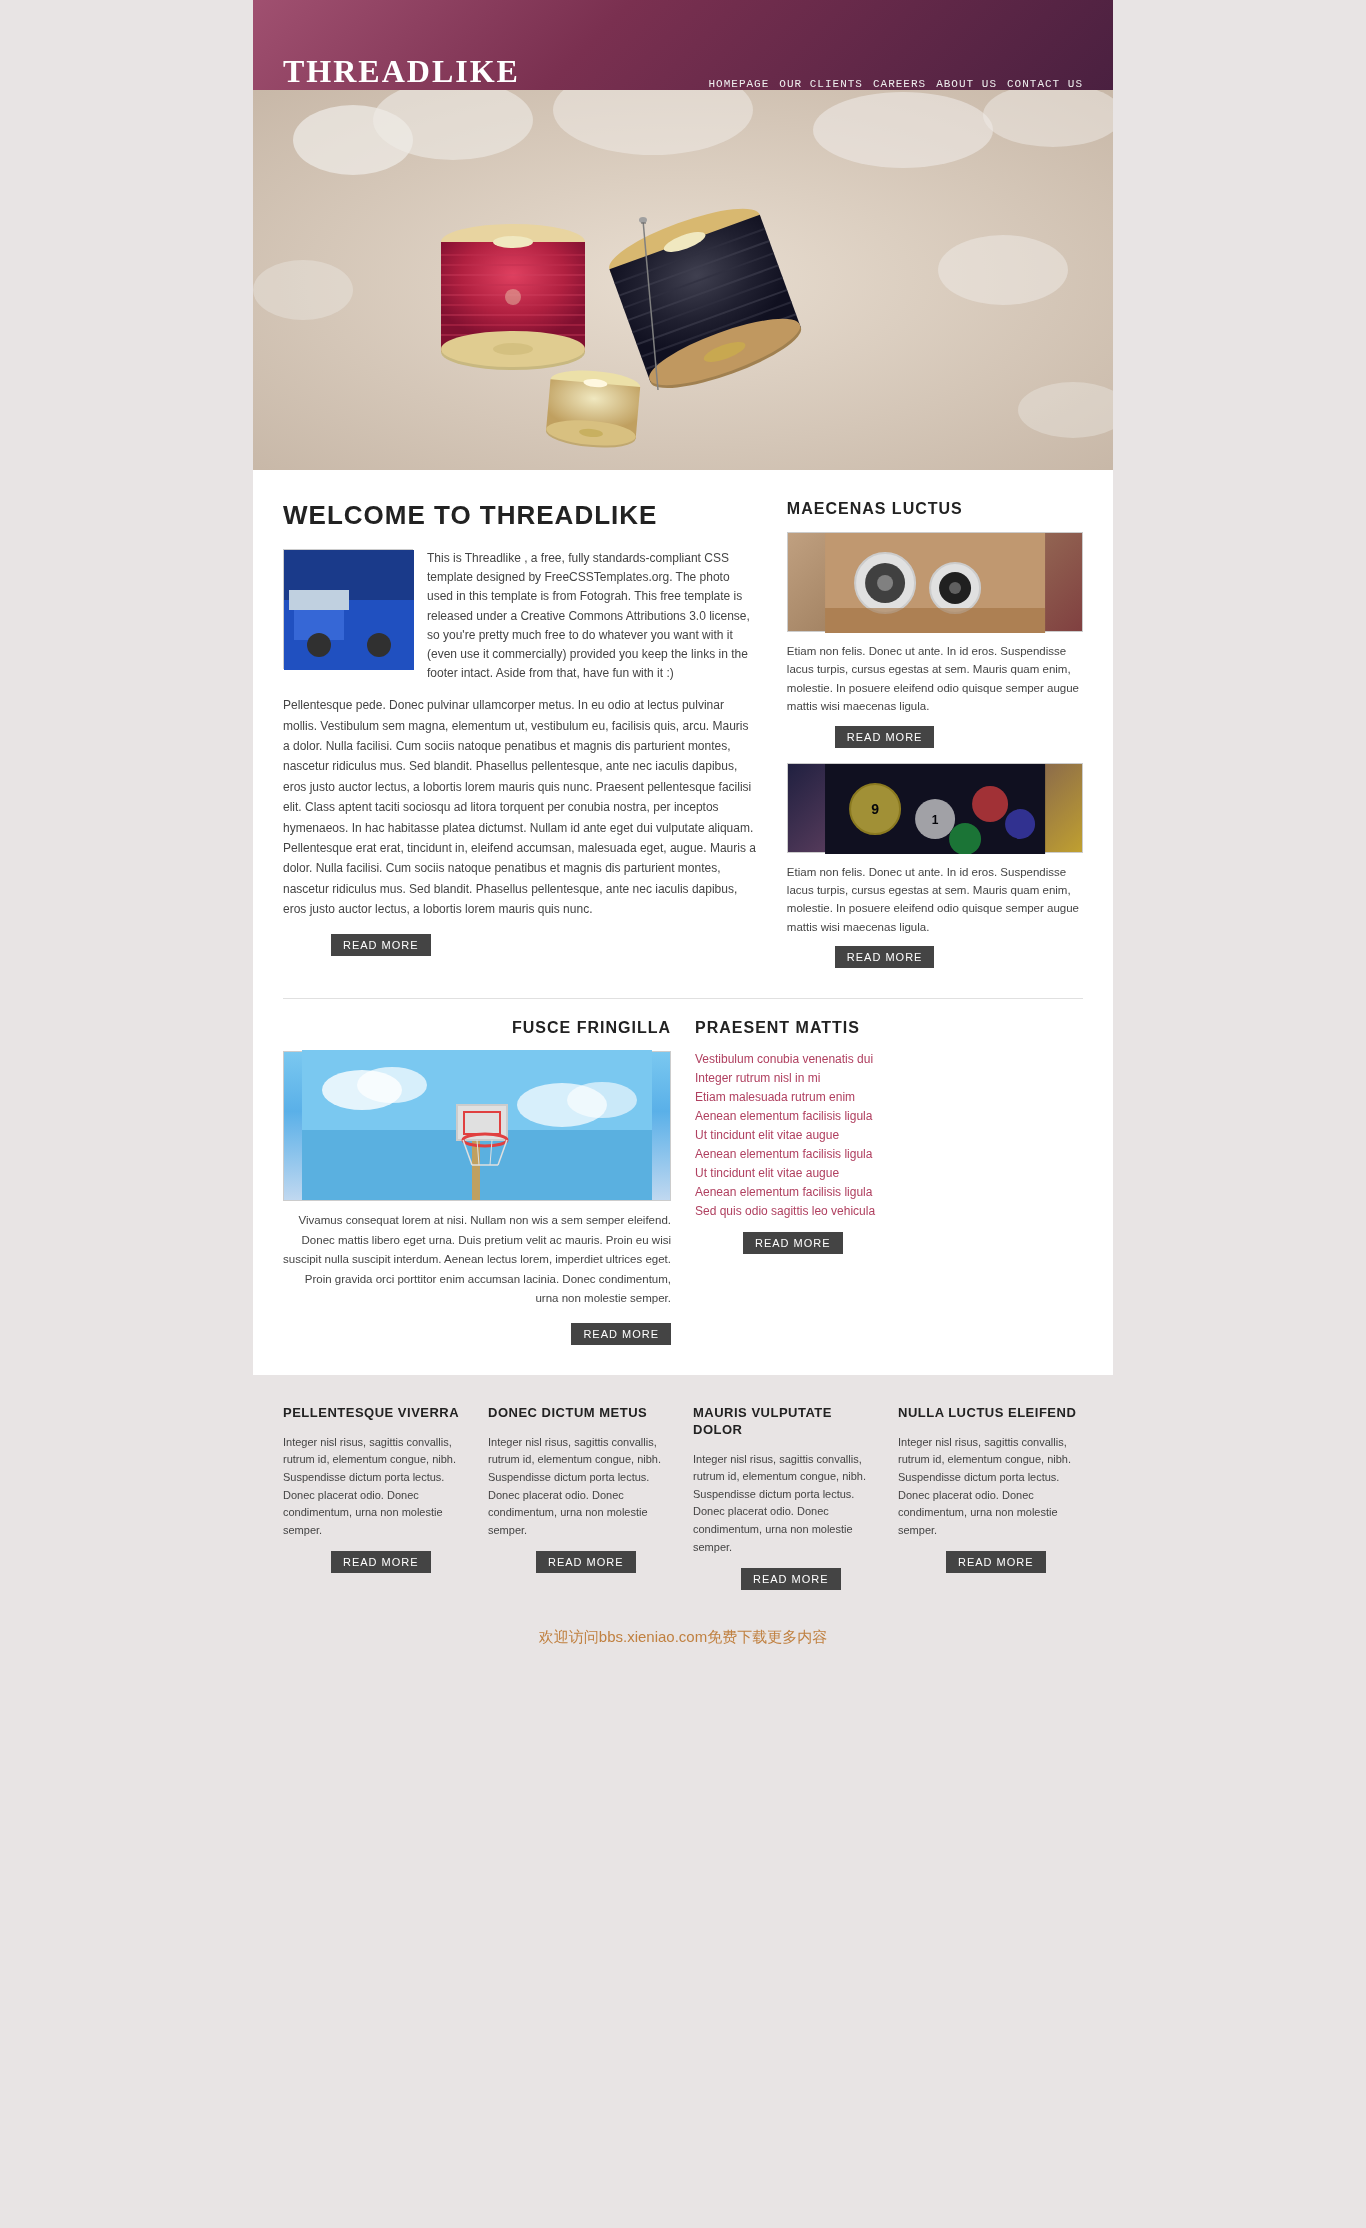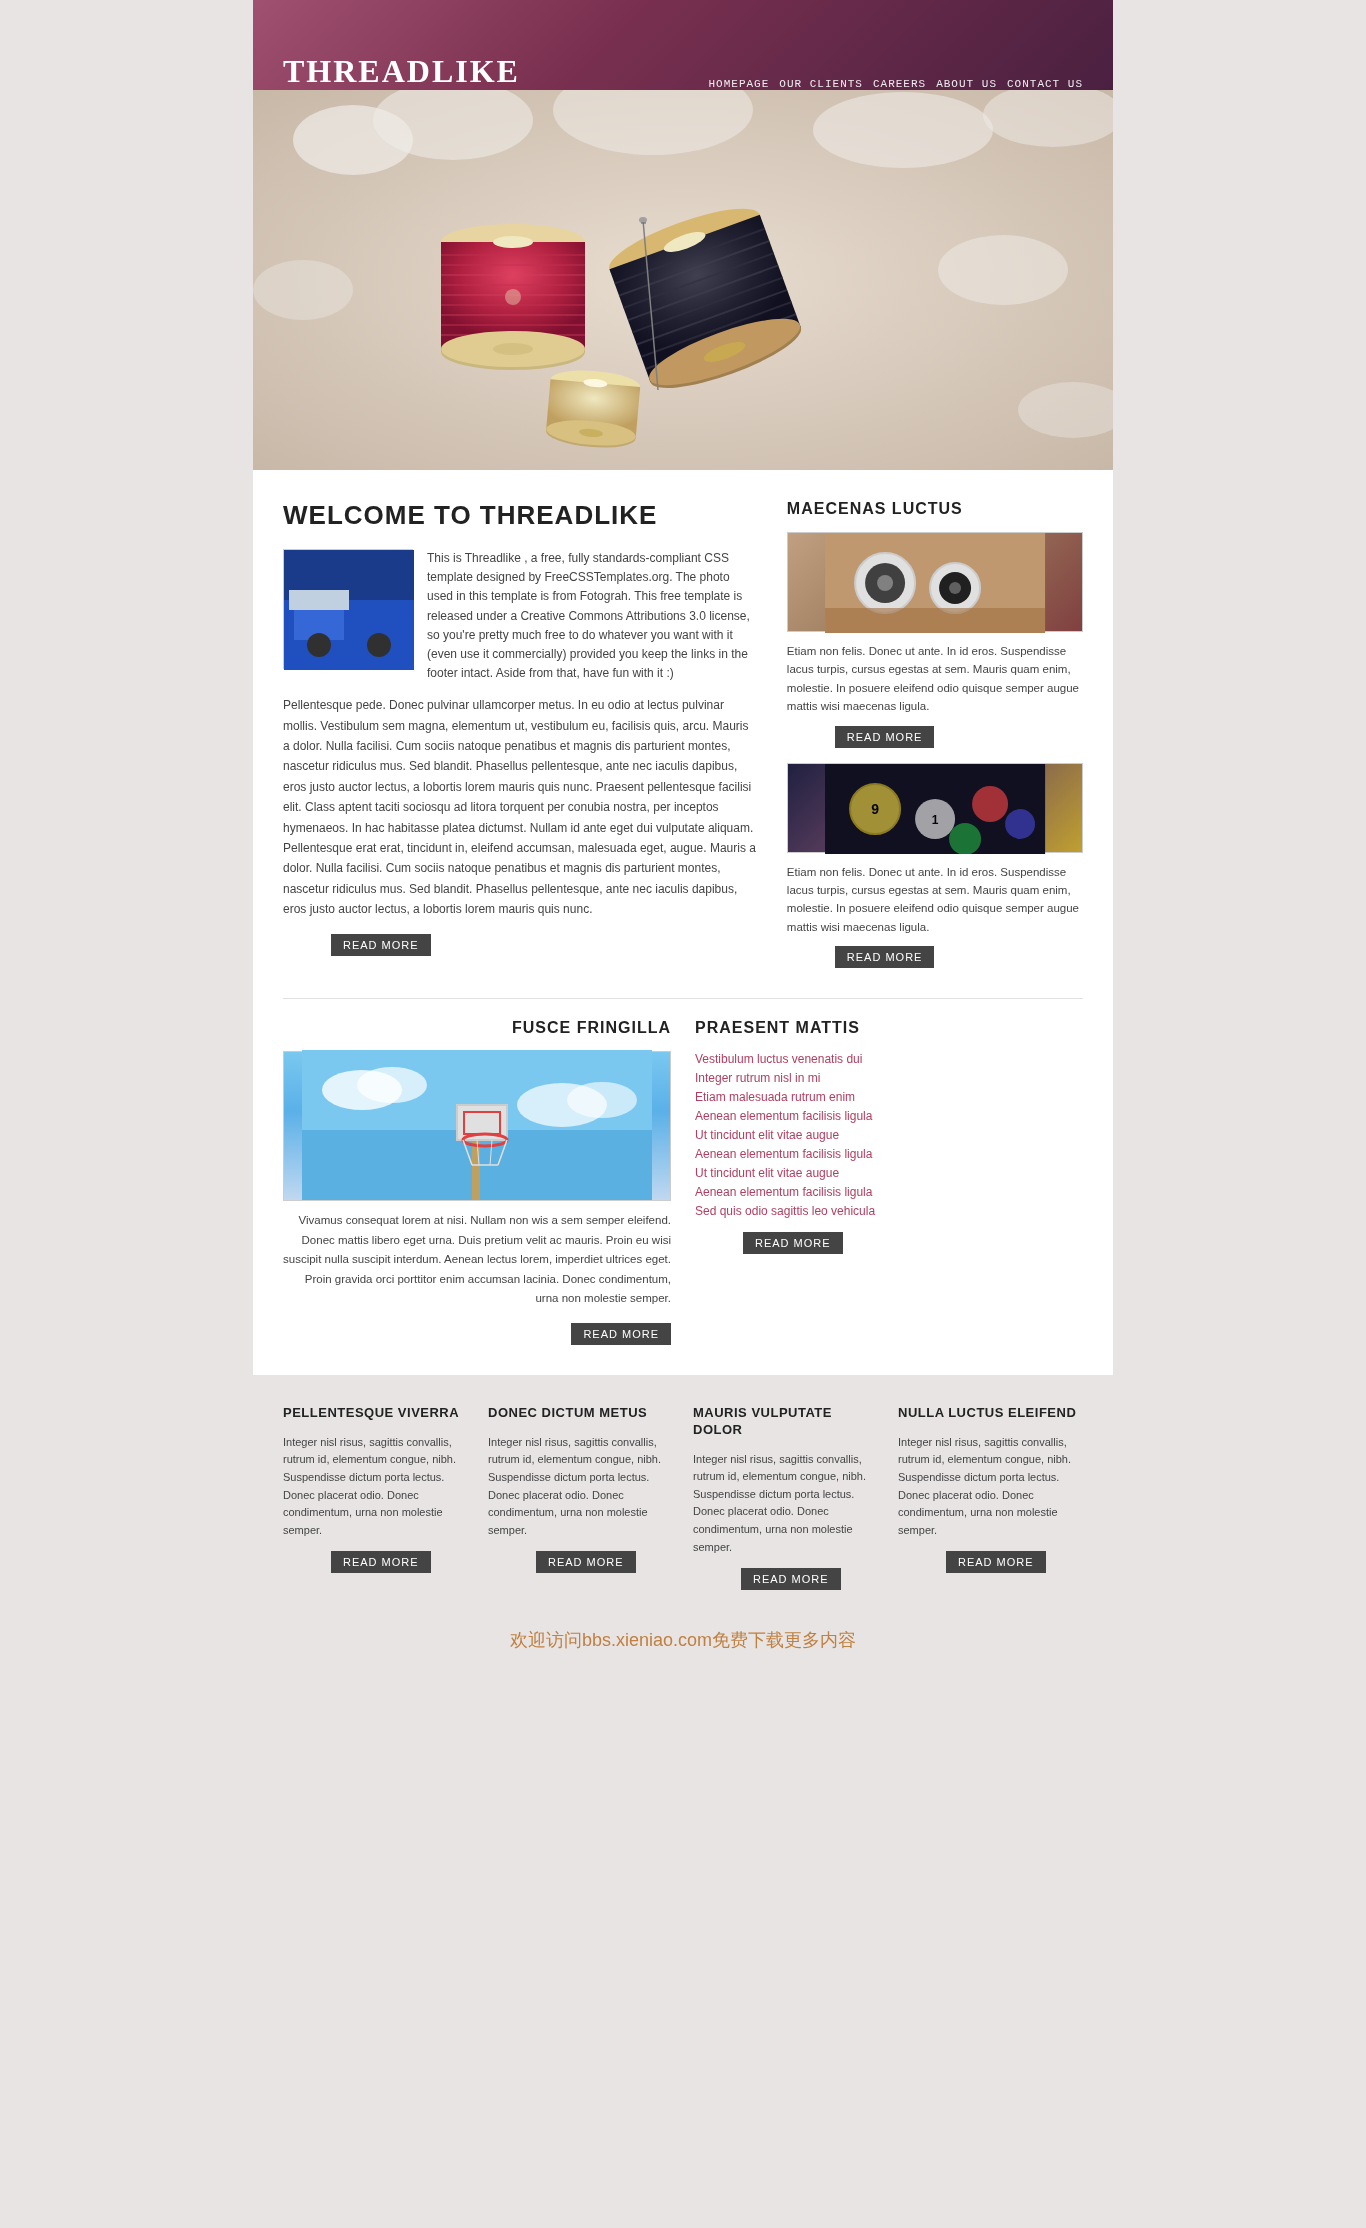--- a/index.html
+++ b/index.html
@@ -106,21 +106,21 @@
     .footer-columns { display: flex; gap: 20px; }
     .footer-col { flex: 1; }
     .footer-col-title {
       font-size: 13px; font-weight: bold; text-transform: uppercase;
       color: #222; margin-bottom: 12px; letter-spacing: 0.5px; line-height: 1.3;
     }
     .footer-col-text { font-size: 11px; line-height: 1.6; color: #444; margin-bottom: 12px; }
 
     
     .watermark {
-      text-align: center; color: #c08040; font-size: 18px; padding: 8px;
+      text-align: center; color: #c08040; font-size: 15px; padding: 8px;
       background: #e8e4e4;
     }
   </style>
 </head>
 <body>
 
 <div class="page-wrapper">
 
   <header class="site-header">
     <div class="site-logo">THREADLIKE</div>
@@ -332,21 +332,21 @@
         </div>
 
         <p class="bottom-text">Vivamus consequat lorem at nisi. Nullam non wis a sem semper eleifend. Donec mattis libero eget urna. Duis pretium velit ac mauris. Proin eu wisi suscipit nulla suscipit interdum. Aenean lectus lorem, imperdiet ultrices eget. Proin gravida orci porttitor enim accumsan lacinia. Donec condimentum, urna non molestie semper.</p>
         <a href="#" class="read-more-btn">READ MORE</a>
       </div>
 
       <div class="bottom-right">
         <h2 class="section-title">PRAESENT MATTIS</h2>
 
         <ul class="links-list">
-          <li><a href="#">Vestibulum luctus venenatis dui</a></li>
+          <li><a href="#">Vestibulum conubia venenatis dui</a></li>
           <li><a href="#">Integer rutrum nisl in mi</a></li>
           <li><a href="#">Etiam malesuada rutrum enim</a></li>
           <li><a href="#">Aenean elementum facilisis ligula</a></li>
           <li><a href="#">Ut tincidunt elit vitae augue</a></li>
           <li><a href="#">Aenean elementum facilisis ligula</a></li>
           <li><a href="#">Ut tincidunt elit vitae augue</a></li>
           <li><a href="#">Aenean elementum facilisis ligula</a></li>
           <li><a href="#">Sed quis odio sagittis leo vehicula</a></li>
         </ul>
 

